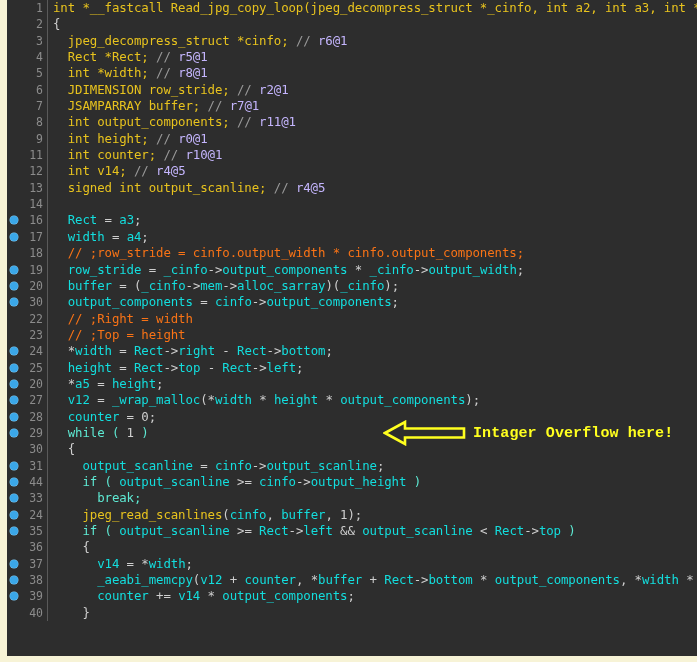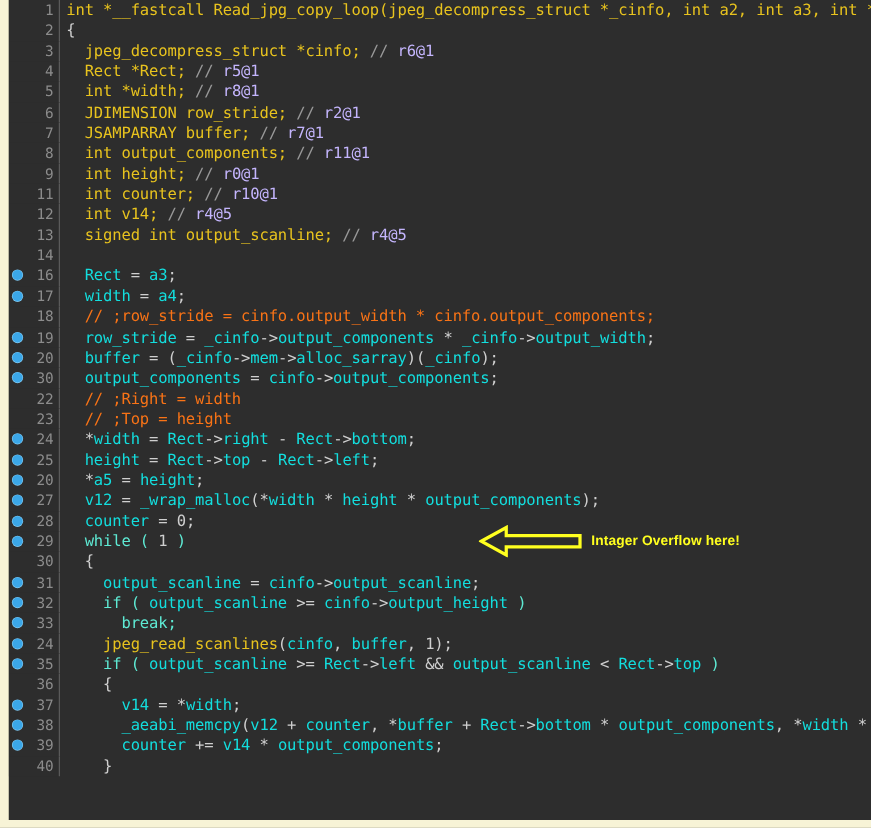--- a/index.html
+++ b/index.html
@@ -98,23 +98,23 @@
     gap: 6px;
     pointer-events: none;
   }
   .annotation .arrow-wrap {
     width: 84px;
     height: 26px;
     flex: 0 0 84px;
   }
   .annotation .note-text {
     color: #ffff1f;
-    font-family: Liberation Sans, sans-serif;
+    font-family: Liberation Mono, monospace;
     font-weight: bold;
-    font-size: 11px;
+    font-size: 15px;
     white-space: nowrap;
     letter-spacing: 0.1px;
   }
 </style>
 </head>
 <body>
 
 <div class="app-frame">
   <div class="editor">
     <div class="code-area" id="code-area">
@@ -140,21 +140,21 @@
         <div class="line"><div class="gutter"><span>22</span></div><div class="code"><span class="t-cmt">  // ;Right = width</span></div></div>
         <div class="line"><div class="gutter"><span>23</span></div><div class="code"><span class="t-cmt">  // ;Top = height</span></div></div>
         <div class="line"><div class="gutter"><span class="bp"></span><span>24</span></div><div class="code"><span class="t-pun">  *</span><span class="t-var">width</span><span class="t-pun"> = </span><span class="t-var">Rect</span><span class="t-pun">-&gt;</span><span class="t-var">right</span><span class="t-pun"> - </span><span class="t-var">Rect</span><span class="t-pun">-&gt;</span><span class="t-var">bottom</span><span class="t-pun">;</span></div></div>
         <div class="line"><div class="gutter"><span class="bp"></span><span>25</span></div><div class="code"><span class="t-var">  height</span><span class="t-pun"> = </span><span class="t-var">Rect</span><span class="t-pun">-&gt;</span><span class="t-var">top</span><span class="t-pun"> - </span><span class="t-var">Rect</span><span class="t-pun">-&gt;</span><span class="t-var">left</span><span class="t-pun">;</span></div></div>
         <div class="line"><div class="gutter"><span class="bp"></span><span>20</span></div><div class="code"><span class="t-pun">  *</span><span class="t-var">a5</span><span class="t-pun"> = </span><span class="t-var">height</span><span class="t-pun">;</span></div></div>
         <div class="line"><div class="gutter"><span class="bp"></span><span>27</span></div><div class="code"><span class="t-var">  v12</span><span class="t-pun"> = </span><span class="t-var">_wrap_malloc</span><span class="t-pun">(*</span><span class="t-var">width</span><span class="t-pun"> * </span><span class="t-var">height</span><span class="t-pun"> * </span><span class="t-var">output_components</span><span class="t-pun">);</span></div></div>
         <div class="line"><div class="gutter"><span class="bp"></span><span>28</span></div><div class="code"><span class="t-var">  counter</span><span class="t-pun"> = </span><span class="t-num">0</span><span class="t-pun">;</span></div></div>
         <div class="line"><div class="gutter"><span class="bp"></span><span>29</span></div><div class="code"><span class="t-kw">  while ( </span><span class="t-num">1</span><span class="t-kw"> )</span></div></div>
         <div class="line"><div class="gutter"><span>30</span></div><div class="code"><span class="t-pun">  {</span></div></div>
         <div class="line"><div class="gutter"><span class="bp"></span><span>31</span></div><div class="code"><span class="t-var">    output_scanline</span><span class="t-pun"> = </span><span class="t-var">cinfo</span><span class="t-pun">-&gt;</span><span class="t-var">output_scanline</span><span class="t-pun">;</span></div></div>
-        <div class="line"><div class="gutter"><span class="bp"></span><span>32</span></div><div class="code"><span class="t-kw">    if ( </span><span class="t-var">output_scanline</span><span class="t-pun"> &gt;= </span><span class="t-var">cinfo</span><span class="t-pun">-&gt;</span><span class="t-var">output_height</span><span class="t-kw"> )</span></div></div>
+        <div class="line"><div class="gutter"><span class="bp"></span><span>44</span></div><div class="code"><span class="t-kw">    if ( </span><span class="t-var">output_scanline</span><span class="t-pun"> &gt;= </span><span class="t-var">cinfo</span><span class="t-pun">-&gt;</span><span class="t-var">output_height</span><span class="t-kw"> )</span></div></div>
         <div class="line"><div class="gutter"><span class="bp"></span><span>33</span></div><div class="code"><span class="t-kw">      break;</span></div></div>
         <div class="line"><div class="gutter"><span class="bp"></span><span>24</span></div><div class="code"><span class="t-decl">    jpeg_read_scanlines</span><span class="t-pun">(</span><span class="t-var">cinfo</span><span class="t-pun">, </span><span class="t-var">buffer</span><span class="t-pun">, </span><span class="t-num">1</span><span class="t-pun">);</span></div></div>
         <div class="line"><div class="gutter"><span class="bp"></span><span>35</span></div><div class="code"><span class="t-kw">    if ( </span><span class="t-var">output_scanline</span><span class="t-pun"> &gt;= </span><span class="t-var">Rect</span><span class="t-pun">-&gt;</span><span class="t-var">left</span><span class="t-pun"> &amp;&amp; </span><span class="t-var">output_scanline</span><span class="t-pun"> &lt; </span><span class="t-var">Rect</span><span class="t-pun">-&gt;</span><span class="t-var">top</span><span class="t-kw"> )</span></div></div>
         <div class="line"><div class="gutter"><span>36</span></div><div class="code"><span class="t-pun">    {</span></div></div>
         <div class="line"><div class="gutter"><span class="bp"></span><span>37</span></div><div class="code"><span class="t-var">      v14</span><span class="t-pun"> = *</span><span class="t-var">width</span><span class="t-pun">;</span></div></div>
         <div class="line"><div class="gutter"><span class="bp"></span><span>38</span></div><div class="code"><span class="t-var">      _aeabi_memcpy</span><span class="t-pun">(</span><span class="t-var">v12</span><span class="t-pun"> + </span><span class="t-var">counter</span><span class="t-pun">, *</span><span class="t-var">buffer</span><span class="t-pun"> + </span><span class="t-var">Rect</span><span class="t-pun">-&gt;</span><span class="t-var">bottom</span><span class="t-pun"> * </span><span class="t-var">output_components</span><span class="t-pun">, *</span><span class="t-var">width</span><span class="t-pun"> * </span></div></div>
         <div class="line"><div class="gutter"><span class="bp"></span><span>39</span></div><div class="code"><span class="t-var">      counter</span><span class="t-pun"> += </span><span class="t-var">v14</span><span class="t-pun"> * </span><span class="t-var">output_components</span><span class="t-pun">;</span></div></div>
         <div class="line"><div class="gutter"><span>40</span></div><div class="code"><span class="t-pun">    }</span></div></div>
       </div>
 

